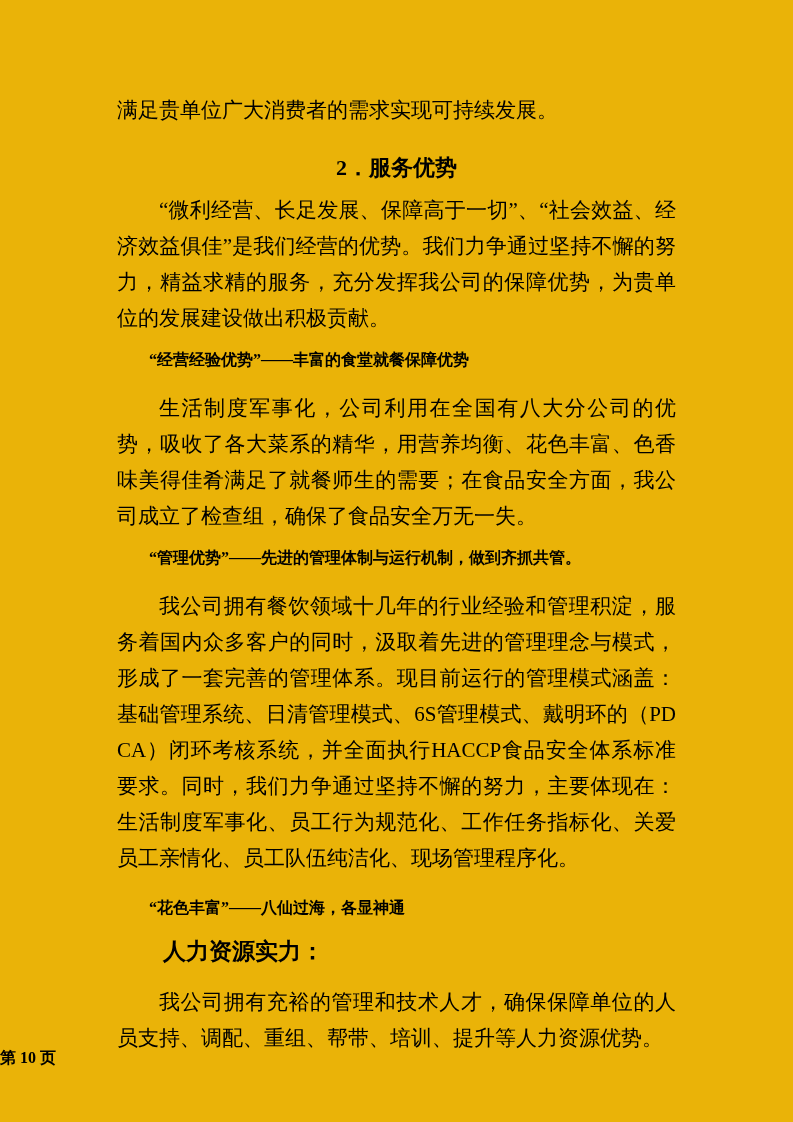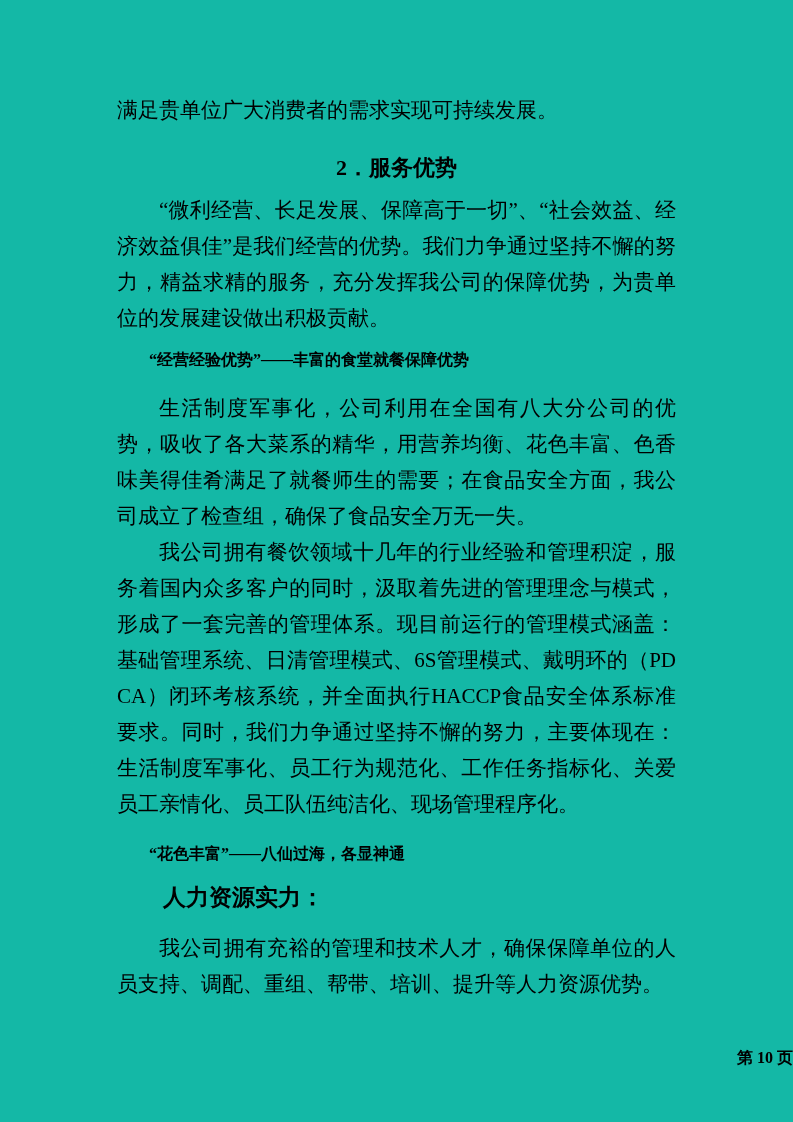--- a/index.html
+++ b/index.html
@@ -10,21 +10,21 @@
     font-family: "Liberation Serif", "DejaVu Serif", serif;
     color: #000000;
     overflow: hidden;
   }
   .page {
     position: absolute;
     left: 0; top: 0;
     width: 793px; height: 1122px;
     box-sizing: border-box;
     padding: 92px 117px 0 117px;
-    background: #14b8a6;
+    background: #eab308;
   }
   p.body-text {
     font-size: 21px;
     line-height: 36px;
     margin: 0;
     text-align: justify;
     word-break: break-all;
   }
   .indent { text-indent: 2em; }
   .center-heading {
@@ -50,41 +50,42 @@
     line-height: 36px;
     font-weight: bold;
     text-indent: 2em;
     margin: 0 0 14px 0;
   }
   .page-footer {
     position: absolute;
     top: 1040px;
     left: 0;
     width: 793px;
-    text-align: right;
+    text-align: left;
     font-size: 16px;
     font-weight: bold;
     line-height: 36px;
   }
 </style>
 </head>
 <body>
 
 <div class="page">
 
   <p class="body-text">满足贵单位广大消费者的需求实现可持续发展。</p>
 
   <div class="center-heading">2．服务优势</div>
 
   <p class="body-text indent">“微利经营、长足发展、保障高于一切”、“社会效益、经济效益俱佳”是我们经营的优势。我们力争通过坚持不懈的努力，精益求精的服务，充分发挥我公司的保障优势，为贵单位的发展建设做出积极贡献。</p>
 
   <div class="section-heading">“经营经验优势”——丰富的食堂就餐保障优势</div>
 
   <p class="body-text indent">生活制度军事化，公司利用在全国有八大分公司的优势，吸收了各大菜系的精华，用营养均衡、花色丰富、色香味美得佳肴满足了就餐师生的需要；在食品安全方面，我公司成立了检查组，确保了食品安全万无一失。</p>
 
+  <div class="section-heading">“管理优势”——先进的管理体制与运行机制，做到齐抓共管。</div>
 
   <p class="body-text indent">我公司拥有餐饮领域十几年的行业经验和管理积淀，服务着国内众多客户的同时，汲取着先进的管理理念与模式，形成了一套完善的管理体系。现目前运行的管理模式涵盖：基础管理系统、日清管理模式、6S管理模式、戴明环的（PDCA）闭环考核系统，并全面执行HACCP食品安全体系标准要求。同时，我们力争通过坚持不懈的努力，主要体现在：生活制度军事化、员工行为规范化、工作任务指标化、关爱员工亲情化、员工队伍纯洁化、现场管理程序化。</p>
 
   <div class="section-heading hr">“花色丰富”——八仙过海，各显神通</div>
 
   <div class="sub-heading">人力资源实力：</div>
 
   <p class="body-text indent">我公司拥有充裕的管理和技术人才，确保保障单位的人员支持、调配、重组、帮带、培训、提升等人力资源优势。</p>
 
 </div>

